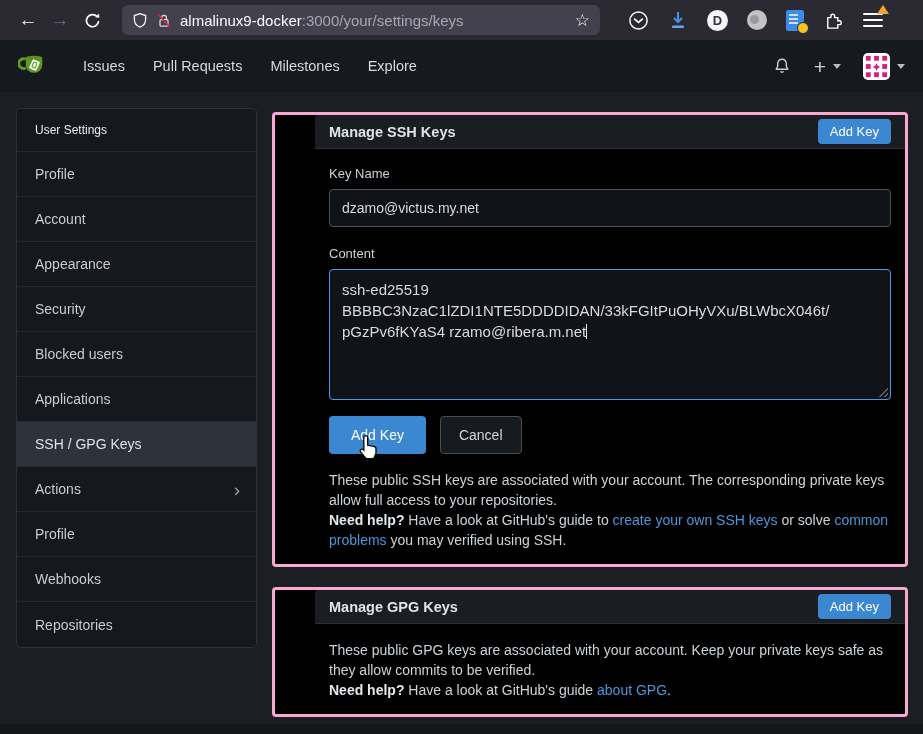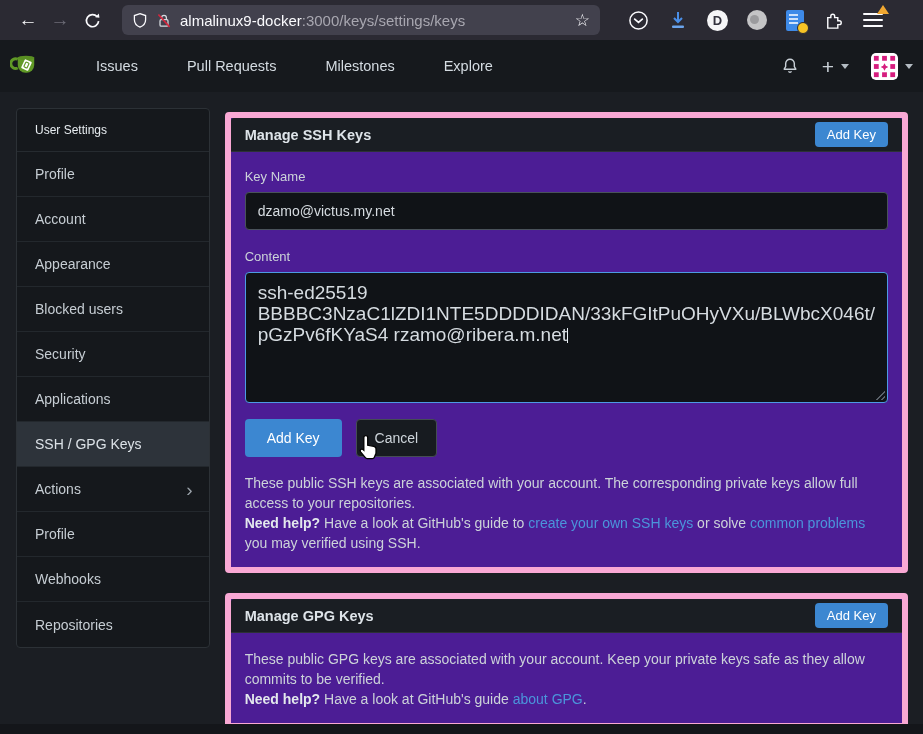--- a/index.html
+++ b/index.html
@@ -29,21 +29,21 @@
               background:#cfe2fb; box-shadow:0 4px 0 #cfe2fb, 0 8px 0 #cfe2fb; }
   .doc-badge .badge-dot { position:absolute; right:-5px; bottom:-3px; width:12px; height:12px;
               border-radius:50%; background:#f7c325; border:1px solid #2b2a33; }
   .hamburger { position:relative; width:20px; height:16px; }
   .hamburger span { position:absolute; left:0; width:20px; height:2px; background:#fbfbfe; border-radius:1px; }
   .hamburger span:nth-child(1){top:1px;} .hamburger span:nth-child(2){top:7px;} .hamburger span:nth-child(3){top:13px;}
   .update-badge { position:absolute; right:-6px; top:-7px; width:0; height:0;
               border-left:6px solid transparent; border-right:6px solid transparent; border-bottom:9px solid #f0a731; }
 
   
-  .navbar { height:52px; background:#16191d; display:flex; align-items:center; padding:0 10px;gap:21px; }
+  .navbar { height:52px; background:#16191d; display:flex; align-items:center; padding:0 18px; }
   .logo { width:31px; height:30px; margin-right:20px; }
   .nav-link { padding:0 14px; font-size:14.5px; color:#d4dbe1; height:52px; display:flex; align-items:center; }
   .nav-right { margin-left:auto; display:flex; align-items:center; gap:22px; }
   .caret-down { width:0; height:0; border-left:4.5px solid transparent; border-right:4.5px solid transparent;
               border-top:5px solid #b4bcc3; display:inline-block; }
   .plus-group { display:flex; align-items:center; gap:7px; color:#c8cfd6; }
   .plus-glyph { font-size:21px; line-height:1; }
   .avatar-group { display:flex; align-items:center; gap:7px; }
   .avatar { width:27px; height:27px; border-radius:4px; overflow:hidden; }
 
@@ -52,34 +52,34 @@
 
   .sidebar { width:241px; background:#15181c; border:1px solid #2c3136; border-radius:4px; }
   .sb-title { padding:14px 18px; font-size:12px; color:#e7ecf0; border-bottom:1px solid #262b30; }
   .sb-item { height:45px; display:flex; align-items:center; padding:0 16px 0 18px;
              font-size:14px; color:#c6cdd3; border-bottom:1px solid #23282d; cursor:default; }
   .sb-item:last-child { border-bottom:none; border-radius:0 0 4px 4px; }
   .sb-item.active { background:#2d333a; color:#dce2e7; }
   .sb-chevron { margin-left:auto; color:#9aa2a9; font-size:19px; line-height:1; }
 
   .main { flex:1; margin-left:15px; margin-top:4px; }
-  .panel { border:6px solid #f9a8d4; border-radius:4px; background:#4c1d95; }
+  .panel { border:3px solid #f9a8d4; border-radius:4px; background:#000000;padding-left:40px; }
   .panel + .panel { margin-top:20px; }
   .panel-header { background:#1a1e23; border-bottom:1px solid #2c3136; border-radius:3px 3px 0 0;
              height:34px; display:flex; align-items:center; padding:0 14px; }
   .panel-title { font-size:14.5px; font-weight:bold; color:#dee4e9; }
   .btn-small { margin-left:auto; background:#3c87d1; color:#ffffff; font-size:13px; padding:5px 12px;
              border-radius:4px; border:none; font-family:inherit; }
   .panel-body { padding:14px; }
 
   .field-label { display:block; font-size:13px; color:#ccd3d9; margin:3px 0 8px; font-weight:500; }
   .text-input { width:100%; height:38px; background:#101317; border:1px solid #49525a; border-radius:4px;
              color:#d6dce1; font-size:14px; padding:0 12px; font-family:inherit; margin-bottom:16px; }
   .content-box { height:131px; background:#101317; border:1px solid #4d9ae3; border-radius:4px;
-             color:#d6dce1; font-size:19px; line-height:21px; padding:9px 12px; position:relative;
+             color:#d6dce1; font-size:15px; line-height:21px; padding:9px 12px; position:relative;
              margin-bottom:16px; overflow:hidden; }
   .caret-bar { display:inline-block; width:1px; height:15px; background:#e8eef3; vertical-align:-2px; }
   .resize-handle { position:absolute; right:2px; bottom:2px; width:12px; height:12px;
              background:repeating-linear-gradient(-45deg, transparent 0 2px, #5a6169 2px 3.5px);
              clip-path:polygon(100% 0, 100% 100%, 0 100%); }
 
   .btn-row { display:flex; align-items:center; }
   .btn-primary { background:#3c87d1; color:#ffffff; font-size:14px; padding:11px 22px; border-radius:4px;
              border:none; font-family:inherit; }
   .btn-default { background:#171b20; color:#ced5db; font-size:14px; padding:10px 18px; border-radius:4px;
@@ -115,21 +115,21 @@
 
     <div class="url-bar">
       <svg width="16" height="17" viewBox="0 0 20 20">
         <path d="M10 1.5 L17 3.8 V9 C17 13.4 14.2 16.6 10 18.3 C5.8 16.6 3 13.4 3 9 V3.8 Z" fill="none" stroke="#fbfbfe" stroke-width="1.6"></path>
       </svg>
       <svg width="16" height="17" viewBox="0 0 20 20">
         <rect x="5" y="9" width="10" height="8" rx="1.5" fill="none" stroke="#d7dbe0" stroke-width="1.6"></rect>
         <path d="M7 9 V6.5 a3 3 0 0 1 6 0 V9" fill="none" stroke="#d7dbe0" stroke-width="1.6"></path>
         <line x1="3" y1="2.5" x2="17" y2="18" stroke="#d7263d" stroke-width="2"></line>
       </svg>
-      <span class="url-text"><span class="url-host">almalinux9-docker</span><span class="url-path">:3000/keys/settings/keys</span></span>
+      <span class="url-text"><span class="url-host">almalinux9-docker</span><span class="url-path">:3000/your/settings/keys</span></span>
       <span class="star">☆</span>
     </div>
 
     <div class="ext-icons">
       <svg width="21" height="21" viewBox="0 0 22 22">
         <circle cx="11" cy="11" r="9" fill="none" stroke="#fbfbfe" stroke-width="1.6"></circle>
         <path d="M7 9.5 L11 13 L15 9.5" fill="none" stroke="#fbfbfe" stroke-width="1.8" stroke-linecap="round"></path>
       </svg>
       <svg width="20" height="20" viewBox="0 0 20 20">
         <path d="M10 2 V11 M6 8 L10 12 L14 8" fill="none" stroke="#4a8fe8" stroke-width="2"></path>
@@ -198,22 +198,22 @@
     </div>
   </div>
 
   <div class="content">
 
     <div class="sidebar">
       <div class="sb-title">User Settings</div>
       <div class="sb-item">Profile</div>
       <div class="sb-item">Account</div>
       <div class="sb-item">Appearance</div>
+      <div class="sb-item">Security</div>
       <div class="sb-item">Blocked users</div>
-      <div class="sb-item">Security</div>
       <div class="sb-item">Applications</div>
       <div class="sb-item active">SSH / GPG Keys</div>
       <div class="sb-item">
         <span>Actions</span>
         <span class="sb-chevron">›</span>
       </div>
       <div class="sb-item">Profile</div>
       <div class="sb-item">Webhooks</div>
       <div class="sb-item">Repositories</div>
     </div>

